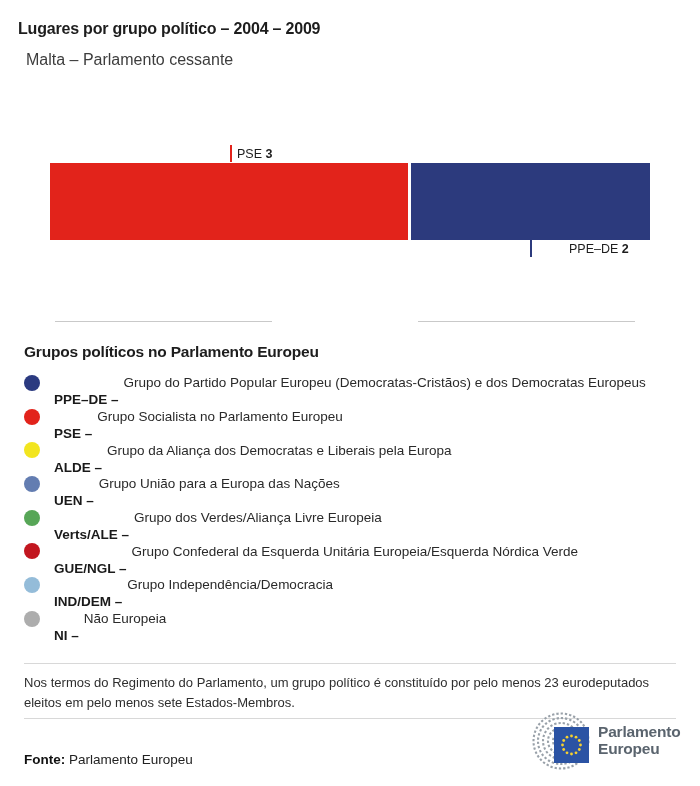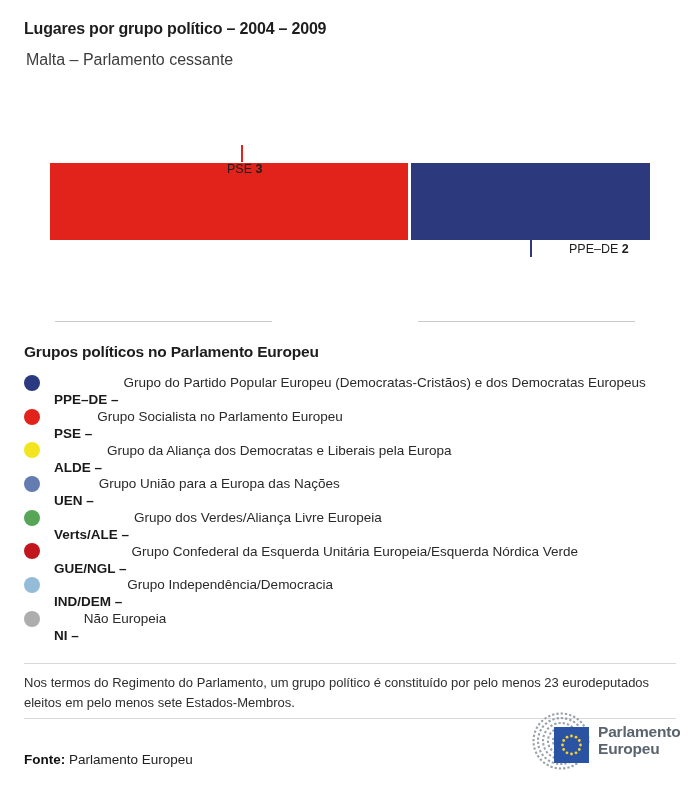--- a/index.html
+++ b/index.html
@@ -2,21 +2,21 @@
 <html><head>
 <meta charset="utf-8">
 <style>
   * { margin:0; padding:0; box-sizing:border-box; }
   html,body { background:#ffffff; }
   .page {
     position:relative; width:700px; height:786px; background:#ffffff;
     font-family:"Liberation Sans", sans-serif; color:#1d1d1d; overflow:hidden;
   }
   .title {
-    position:absolute; left:24px; top:20px;
+    position:absolute; left:18px; top:20px;
     font-size:16px; font-weight:bold; color:#1d1d1d; letter-spacing:-0.2px;
   }
   .subtitle {
     position:absolute; left:26px; top:51px;
     font-size:16px; font-weight:normal; color:#3d3d3d;
   }
 
   
   .bar-area { position:absolute; left:0; top:0; width:700px; height:300px; }
   .bar-seg { position:absolute; top:163px; height:77px; }
@@ -75,21 +75,21 @@
 
 <div class="page">
 
   <div class="title">Lugares por grupo político – 2004 – 2009</div>
   <div class="subtitle">Malta – Parlamento cessante</div>
 
   <div class="bar-area">
     <div class="bar-seg" style="left: 50px; width: 358px; background: rgb(226, 35, 27);"></div>
     <div class="bar-seg" style="left: 411px; width: 239px; background: rgb(44, 58, 125);"></div>
 
-    <div class="callout" id="callout-pse" style="left: 222px; flex-direction: column;">
+    <div class="callout" id="callout-pse" style="left: 230px;">
       <span class="tick" style="background: rgb(226, 35, 27);"></span>
       <span class="callout-text"><span>PSE</span>&nbsp;<b>3</b></span>
     </div>
     <div class="callout" id="callout-ppe" style="left: 530px;">
       <span class="tick" style="background: rgb(44, 58, 125);"></span>
       <span class="callout-text"><span>PPE–DE</span>&nbsp;<b>2</b></span>
     </div>
   </div>
 
   <div class="total-line left"></div>

